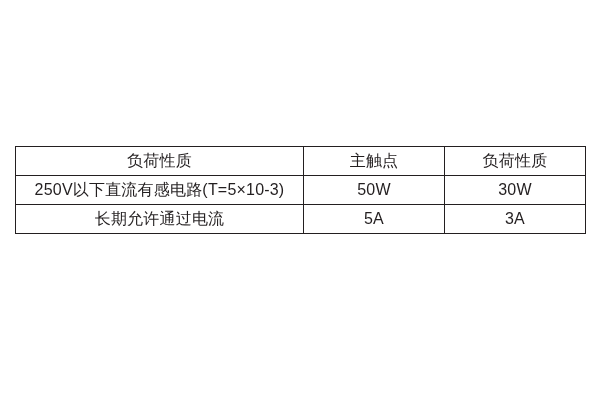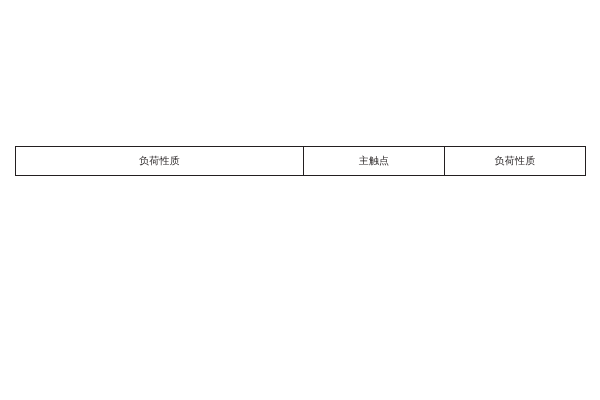--- a/index.html
+++ b/index.html
@@ -29,21 +29,21 @@
     border-collapse: collapse;
     width: 570px;
     table-layout: fixed;
   }
   table.spec-table td,
   table.spec-table th {
     border: 1px solid #231f20;
     height: 28px;
     text-align: center;
     vertical-align: middle;
-    font-size: 10px;
+    font-size: 16px;
     font-weight: normal;
     color: #231f20;
     font-family: "Liberation Sans", sans-serif;
     padding: 0 2px;
     line-height: 14px;
     letter-spacing: 0.2px;
   }
   table.spec-table col.c1 { width: 288px; }
   table.spec-table col.c2 { width: 141px; }
   table.spec-table col.c3 { width: 141px; }
@@ -60,16 +60,26 @@
         <col class="c3">
       </colgroup>
       <thead>
         <tr>
           <th>负荷性质</th>
           <th>主触点</th>
           <th>负荷性质</th>
         </tr>
       </thead>
       <tbody>
+        <tr>
+          <td>250V以下直流有感电路(T=5×10-3)</td>
+          <td>50W</td>
+          <td>30W</td>
+        </tr>
+        <tr>
+          <td>长期允许通过电流</td>
+          <td>5A</td>
+          <td>3A</td>
+        </tr>
       </tbody>
     </table>
   </div>
 </div>
 
 </body></html>

